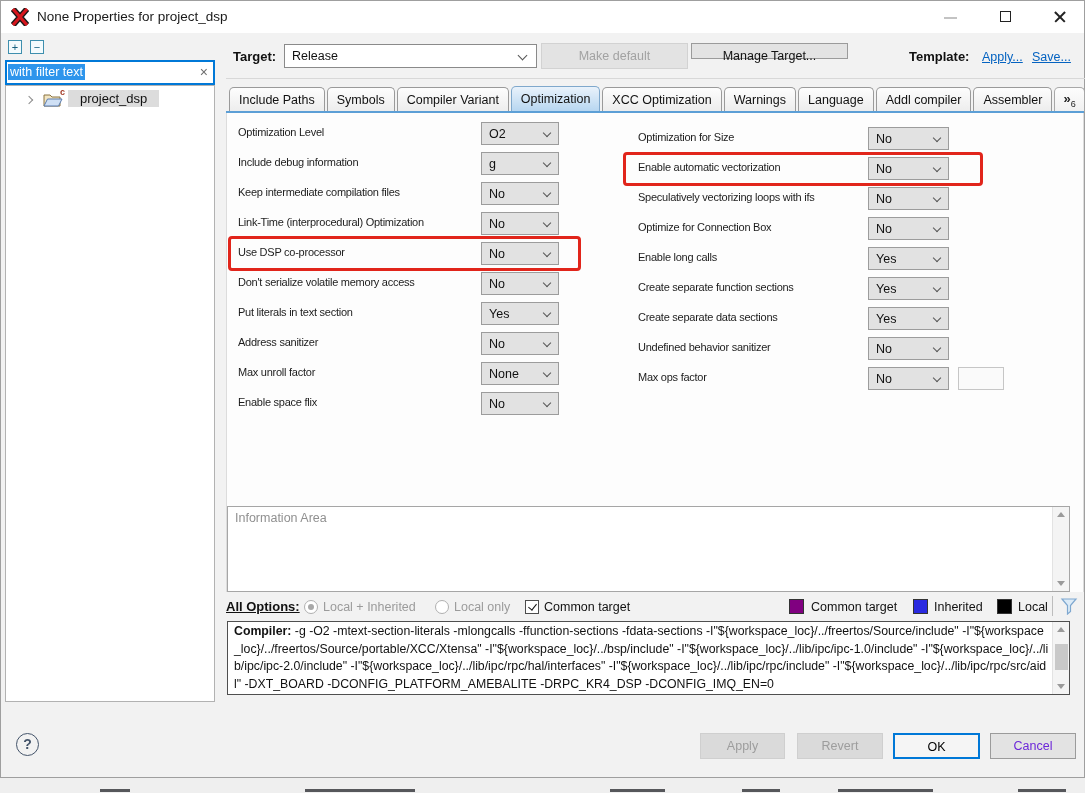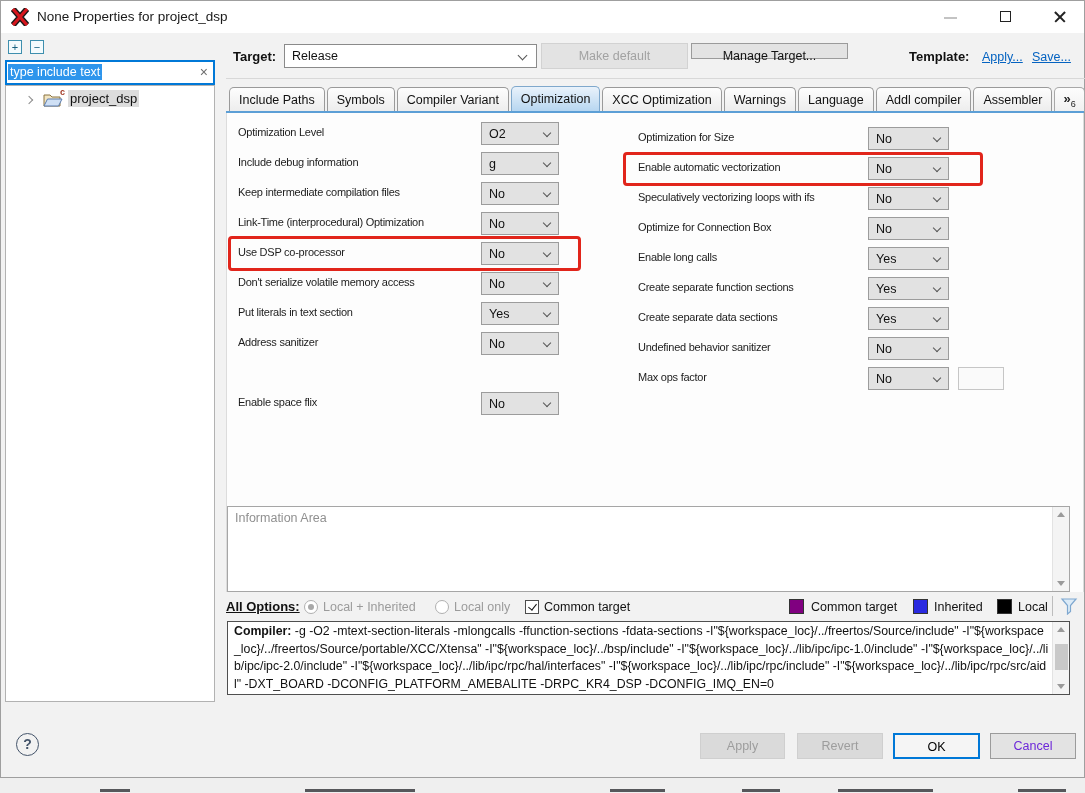--- a/index.html
+++ b/index.html
@@ -30,21 +30,21 @@
   .filter-sel { position:absolute; left:1px; top:2px; background:#2e95ec; color:#fff; font-size:12.5px;
                 padding:1px 2px; }
   .filter-clear { position:absolute; right:5px; top:1px; color:#6e6e6e; font-size:14px; line-height:19px; }
   .tree-panel { position:absolute; left:4px; top:84px; width:210px; height:617px; background:#fff;
                 border:1px solid #b2b2b2; }
   .tree-chevron { position:absolute; left:20px; top:11px; width:6px; height:6px;
                   border-top:1.6px solid #8c8c8c; border-right:1.6px solid #8c8c8c; transform:rotate(45deg); }
   .tree-folder { position:absolute; left:37px; top:6px; }
   .tree-folder .csup { position:absolute; right:-2px; top:-5px; font-size:9px; font-weight:bold; color:#a33c28; }
   .tree-label { position:absolute; left:62px; top:4px; background:#dcdcdc; font-size:13px; color:#111;
-                padding:1px 2px; }
+                padding:1px 12px; }
   .help-icon { position:absolute; left:15px; top:732px; width:23px; height:23px; border:1.6px solid #44546a;
                border-radius:50%; color:#44546a; font-size:14px; font-weight:bold; text-align:center; line-height:20px; }
 
   
   .lbl-bold { font-weight:bold; font-size:13px; color:#111; }
   .target-label { position:absolute; left:232px; top:48px; }
   .target-combo { position:absolute; left:283px; top:43px; width:253px; height:24px; background:#fff;
                   border:1px solid #8a8a8a; }
   .target-combo .val { position:absolute; left:7px; top:4px; font-size:12.5px; color:#111; }
   .chev-down { position:absolute; width:7px; height:7px; border-right:1.6px solid #555; border-bottom:1.6px solid #555;
@@ -151,21 +151,21 @@
         </div>
       <div class="win-btn btn-close">
           <span class="glyph-close"></span>
         </div>
     </div>
 
     <div class="tree-tool tool-expand">+</div>
     <div class="tree-tool tool-collapse">−</div>
 
     <div class="filter-box">
-      <span class="filter-sel">type include text</span>
+      <span class="filter-sel">with filter text</span>
       <span class="filter-clear">×</span>
     </div>
 
     <div class="tree-panel">
       <div style="position:relative;height:24px;">
         <span class="tree-chevron"></span>
         <span class="tree-folder">
           <svg width="20" height="16" viewBox="0 0 20 16">
             <path d="M1 3 h6 l2 2 h8 v9 H1 z" fill="#f3e6c3" stroke="#8a7340"></path>
             <path d="M1 14 L4.5 7 h14.5 l-3.5 7 z" fill="#cfe0f5" stroke="#5b7db0"></path>
@@ -254,20 +254,27 @@
           <span class="chev-down"></span>
         </div>
     </div>
     <div class="opt-row row-left" style="top:331px">
       <span class="olabel">Address sanitizer</span>
       <div class="combo">
           <span class="val">No</span>
           <span class="chev-down"></span>
         </div>
     </div>
+    <div class="opt-row row-left" style="top:361px">
+      <span class="olabel">Max unroll factor</span>
+      <div class="combo">
+          <span class="val">None</span>
+          <span class="chev-down"></span>
+        </div>
+    </div>
     <div class="opt-row row-left" style="top:391px">
       <span class="olabel">Enable space flix</span>
       <div class="combo">
           <span class="val">No</span>
           <span class="chev-down"></span>
         </div>
     </div>
 
     <div class="opt-row row-right" style="top:126px">
       <span class="olabel">Optimization for Size</span>

